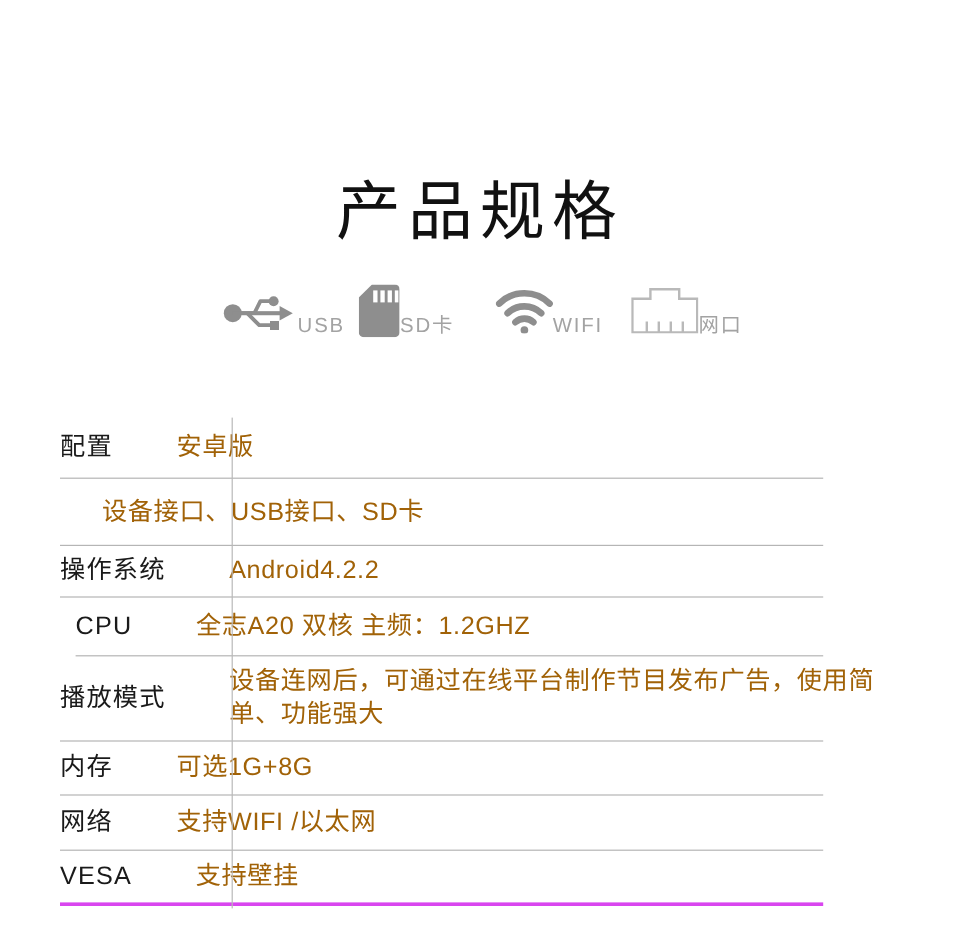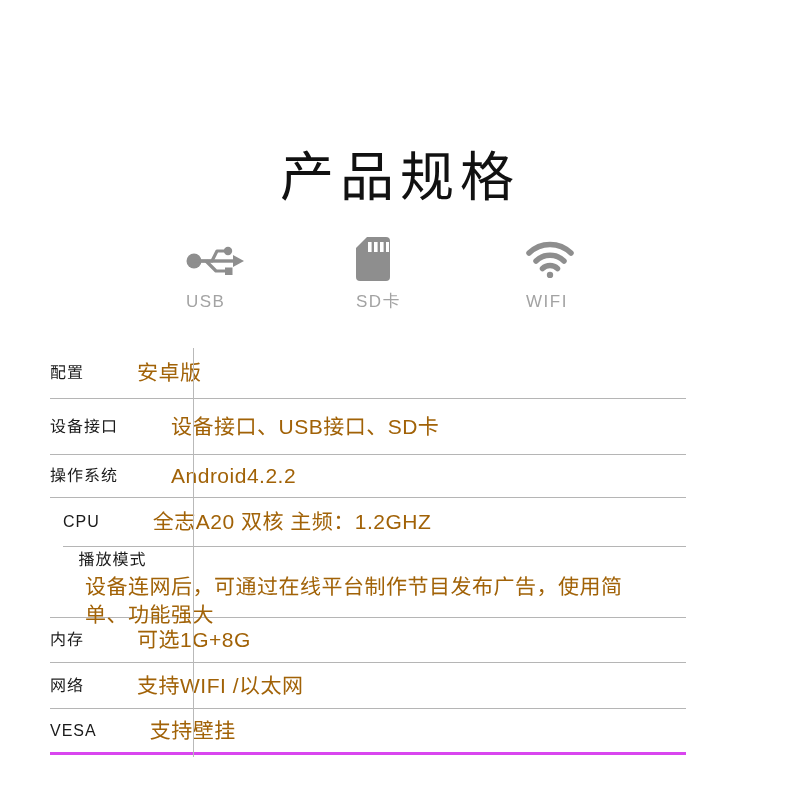--- a/index.html
+++ b/index.html
@@ -46,22 +46,22 @@
     left: 186px;
     top: 236px;
     width: 428px;
     display: flex;
     justify-content: space-between;
     align-items: flex-end;
   }
   .feature {
     width: 88px;
     display: flex;
-    flex-direction: column;
-    align-items: flex-start;
+    flex-direction: row;
+    align-items: flex-end;
   }
   .feature-icon {
     height: 46px;
     display: flex;
     align-items: center;
     justify-content: center;
   }
   .feature-label {
     margin-top: 10px;
     font-size: 17px;
@@ -87,21 +87,21 @@
   .spec-row:last-child {
     border-bottom: 3px solid #d946ef;
   }
   .spec-key {
     width: 143px;
     box-sizing: border-box;
     padding-right: 18px;
     display: flex;
     align-items: center;
     justify-content: center;
-    font-size: 16px;
+    font-size: 21px;
     line-height: 26px;
     letter-spacing: 1px;
     color: #1a1a1a;
     white-space: nowrap;
   }
   .spec-val {
     flex: 1;
     box-sizing: border-box;
     padding-left: 35px;
     display: flex;
@@ -114,21 +114,21 @@
   .spec-val span {
     display: block;
     width: 552px;
   }
 
   
   .r0 { height: 50px; }
   .r1 { height: 55px; }
   .r2 { height: 42px; }
   .r3 { height: 48px; margin-left: 13px; }
-  .r4 { height: 70px; flex-direction: column; }
+  .r4 { height: 70px; }
   .r5 { height: 44px; }
   .r6 { height: 45px; }
   .r7 { height: 43px; }
 
   
   .col-divider {
     position: absolute;
     left: 193px;
     top: 348px;
     width: 1px;
@@ -185,34 +185,45 @@
         <svg width="48" height="38" viewBox="0 0 48 38" aria-hidden="true">
           <path d="M3 13 A30 30 0 0 1 45 13" fill="none" stroke="#8e8e8e" stroke-width="5.5" stroke-linecap="round"></path>
           <path d="M10 21 A20 20 0 0 1 38 21" fill="none" stroke="#8e8e8e" stroke-width="5.5" stroke-linecap="round"></path>
           <path d="M16.5 28.5 A11 11 0 0 1 31.5 28.5" fill="none" stroke="#8e8e8e" stroke-width="5.5" stroke-linecap="round"></path>
           <circle cx="24" cy="35" r="3.2" class="ic-solid"></circle>
         </svg>
       </div>
       <div class="feature-label">WIFI</div>
     </div>
 
+    <div class="feature">
+      <div class="feature-icon">
+        <svg width="56" height="38" viewBox="0 0 56 38" aria-hidden="true">
+          <path d="M1 9 H16 V1 H40 V9 H55 V37 H1 Z" class="ic-stroke"></path>
+          <line x1="13" y1="28" x2="13" y2="37" stroke="#b9b9b9" stroke-width="2"></line>
+          <line x1="23" y1="28" x2="23" y2="37" stroke="#b9b9b9" stroke-width="2"></line>
+          <line x1="33" y1="28" x2="33" y2="37" stroke="#b9b9b9" stroke-width="2"></line>
+          <line x1="43" y1="28" x2="43" y2="37" stroke="#b9b9b9" stroke-width="2"></line>
+        </svg>
+      </div>
+      <div class="feature-label">网口</div>
+    </div>
 
   </div>
 
   <div class="spec-table">
 
     <div class="spec-row r0">
       <div class="spec-key">配置</div>
       <div class="spec-val">
           <span>安卓版</span>
         </div>
     </div>
 
     <div class="spec-row r1">
-      <div class="spec-key">设备接口</div>
       <div class="spec-val">
           <span>设备接口、USB接口、SD卡</span>
         </div>
     </div>
 
     <div class="spec-row r2">
       <div class="spec-key">操作系统</div>
       <div class="spec-val">
           <span>Android4.2.2</span>
         </div>

